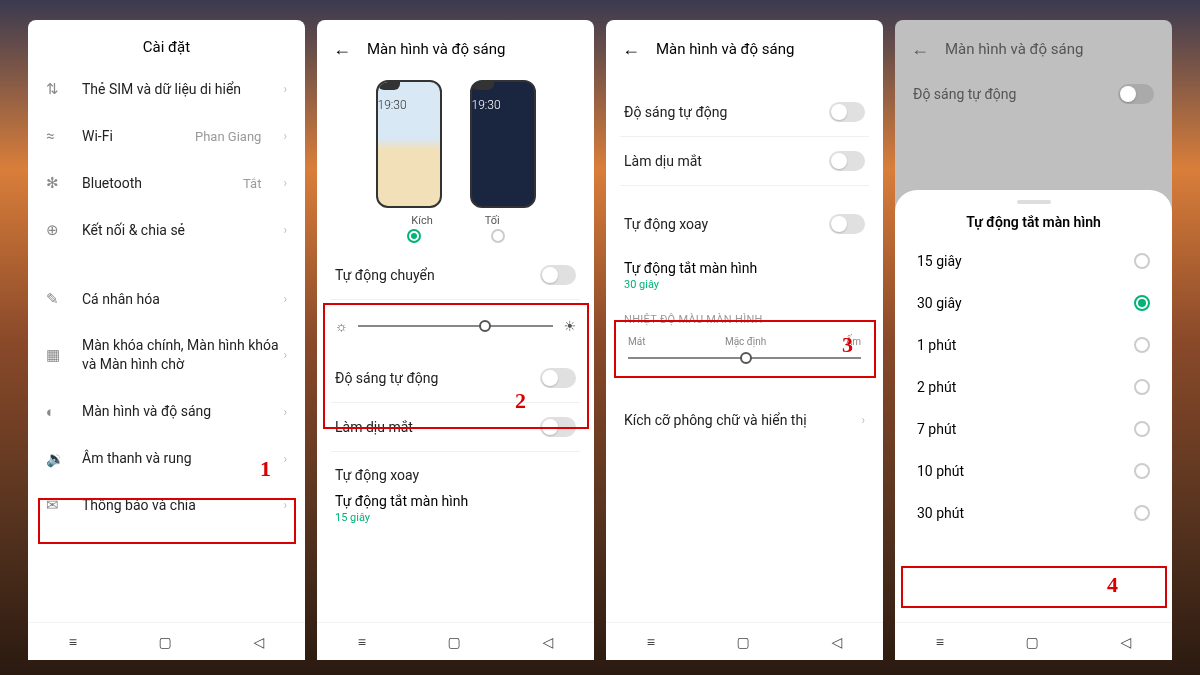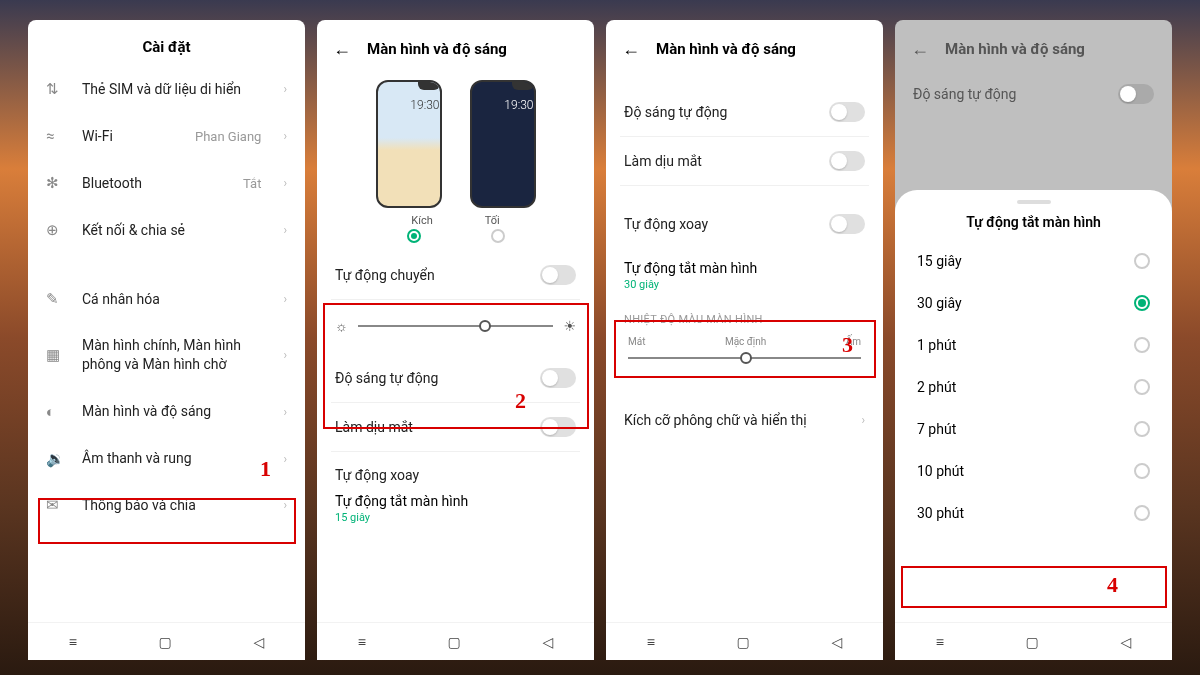--- a/index.html
+++ b/index.html
@@ -16,21 +16,21 @@
     width: 278px;
     height: 640px;
     display: flex; flex-direction: column;
     overflow: hidden;
     position: relative;
   }
   .screen.dimmed { background: #bfbfbf; }
   .screen-header {
     display: flex; align-items: center;
     padding: 18px 16px 10px;
-    font-size: 15px; font-weight: 700;
+    font-size: 15px; font-weight: 400;
   }
   .screen-header.center { justify-content: center; }
   .screen-header .back { margin-right: 16px; font-size: 18px; cursor: pointer; }
   .list-item {
     display: flex; align-items: center;
     padding: 14px 18px;
     font-size: 14px; color: #222;
   }
   .list-item .icon { width: 22px; font-size: 15px; color: #888; margin-right: 14px; flex-shrink:0; }
   .list-item .label { flex: 1; line-height: 1.35; }
@@ -47,21 +47,21 @@
     background: #fff; position: absolute; top: 2px; left: 2px;
     box-shadow: 0 1px 2px rgba(0,0,0,.2);
   }
   .phone-previews {
     display: flex; justify-content: center; gap: 28px;
     padding: 10px 0 0;
   }
   .phone {
     width: 66px; height: 128px; border-radius: 12px;
     border: 2px solid #333; position: relative;
-    display: flex; flex-direction: column; align-items: flex-end;
+    display: flex; flex-direction: column; align-items: flex-start;
     overflow: hidden;
   }
   .phone.light { background: linear-gradient(180deg, #d8e8f5 45%, #f2e0b8 55%); }
   .phone.dark { background: linear-gradient(180deg, #1a2540 0%, #1a2540 100%); }
   .phone .time { color:#fff; font-size:12px; margin-top:16px; font-weight:300;}
   .phone .notch { position:absolute; top:0; width:22px; height:8px; background:#333; border-radius:0 0 6px 6px;}
   .mode-labels { display:flex; justify-content:center; gap:52px; padding:6px 0 2px; font-size:11px; color:#555;}
   .mode-radios { display:flex; justify-content:center; gap:70px; padding:0 0 8px;}
   .radio { width:14px; height:14px; border-radius:50%; border:2px solid #00b377; display:inline-block;}
   .radio.on::after{content:"";display:block;width:6px;height:6px;border-radius:50%;background:#00b377;margin:2px;}
@@ -130,21 +130,21 @@
     <span class="chev">›</span>
   </div>
   <div class="divider vis"></div>
   <div class="list-item">
     <span class="icon">✎</span>
     <span class="label">Cá nhân hóa</span>
     <span class="chev">›</span>
   </div>
   <div class="list-item">
     <span class="icon">▦</span>
-    <span class="label">Màn hình chính, Màn hình phông và Màn hình chờ</span>
+    <span class="label">Màn khóa chính, Màn hình khóa và Màn hình chờ</span>
     <span class="chev">›</span>
   </div>
   <div class="list-item">
     <span class="icon">◐</span>
     <span class="label">Màn hình và độ sáng</span>
     <span class="chev">›</span>
   </div>
   <div class="list-item">
     <span class="icon">🔉</span>
     <span class="label">Âm thanh và rung</span>

